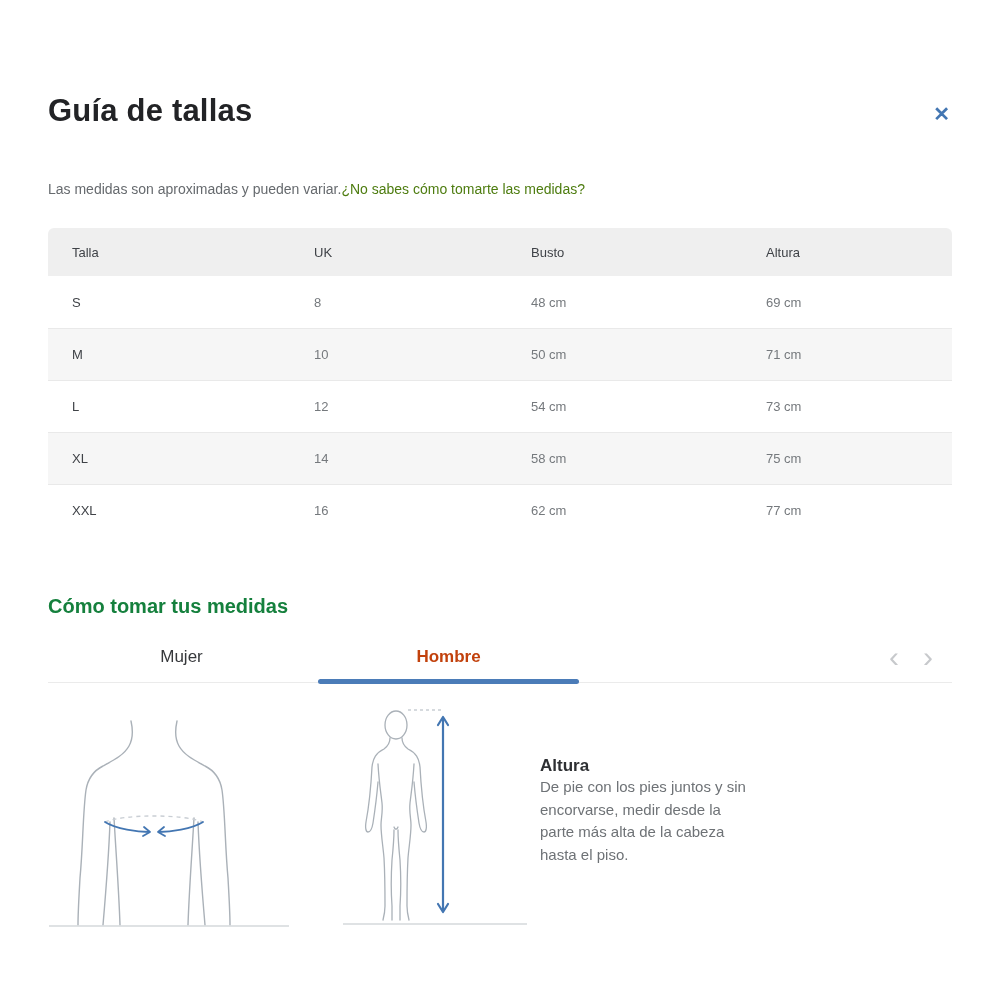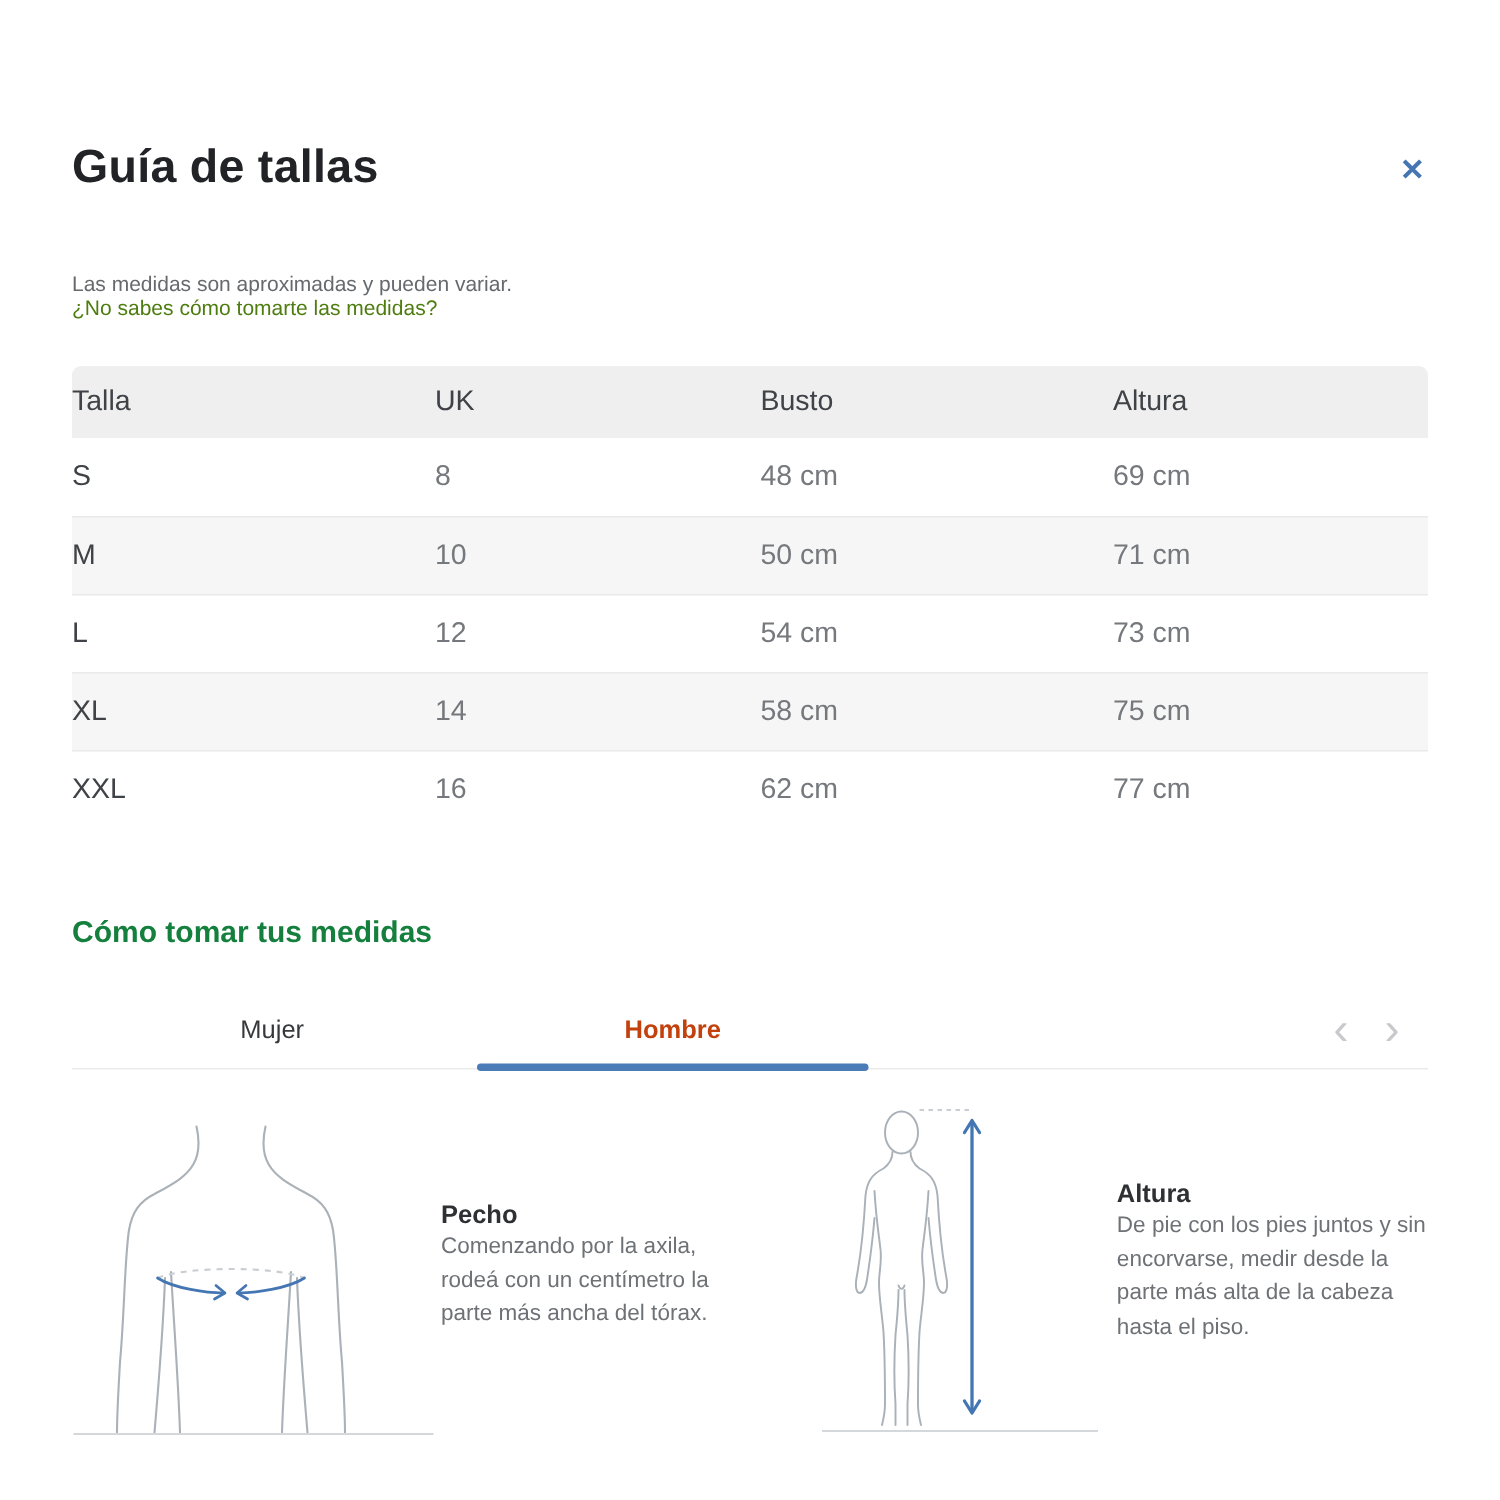--- a/index.html
+++ b/index.html
@@ -7,39 +7,39 @@
     font-family: "Liberation Sans", "DejaVu Sans", sans-serif; }
   .modal { padding: 0 48px; }
 
   
   .title-row { margin-top: 93px; display: flex; justify-content: space-between; align-items: center; }
   .title { font-size: 31px; font-weight: 700; color: #222326; letter-spacing: .2px; }
   .close-btn { background: none; border: none; cursor: pointer; margin-top: 5px;
     font-size: 20px; font-weight: 600; color: #4376b2; line-height: 1; padding: 2px; }
 
   
-  .note-row { margin-top: 52px; display: flex; justify-content: flex-start; align-items: baseline; flex-direction: column; }
+  .note-row { margin-top: 52px; display: flex; justify-content: flex-start; align-items: baseline; }
   .note { font-size: 14px; color: #666a6e; }
   .help-link { font-size: 14px; color: #4d7c0f; text-decoration: none; cursor: pointer; }
 
   
   .size-table { margin-top: 31px; border-radius: 6px; overflow: hidden; }
   .trow { display: grid; grid-template-columns: 242px 217px 235px 1fr; align-items: center; }
-  .trow > div { font-size: 19px; }
+  .trow > div { padding-left: 24px; font-size: 13px; }
   .thead { height: 48px; background: #efefef; }
   .thead > div { color: #3f4247; }
   .tbody .trow { height: 52px; background: #ffffff; }
   .tbody .trow:nth-child(even) { background: #f6f6f6; }
   .tbody .trow + .trow { border-top: 1px solid #e9e9e9; }
   .cell-size { color: #3f4247; }
   .cell-val { color: #75797d; }
 
   
   .section-title { margin-top: 59px; font-size: 20px; font-weight: 600; color: #15803d; }
-  .tabbar { margin-top: 28px; display: flex; align-items: stretch; border-bottom: 1px solid #ebebeb; height: 51px; }
+  .tabbar { margin-top: 14px; display: flex; align-items: stretch; border-bottom: 1px solid #ebebeb; height: 51px; }
   .tab { width: 267px; display: flex; align-items: center; justify-content: center;
     font-size: 17px; color: #36383b; cursor: pointer; position: relative; background: none; border: none;
     font-family: inherit; }
   .tab.active { color: #c2410c; font-weight: 600; }
   .tab.active .tab-underline { position: absolute; left: 3px; right: 3px; bottom: -2px;
     height: 5px; border-radius: 3px; background: #4b7cb8; }
   .tab-nav { margin-left: auto; display: flex; align-items: center; gap: 14px; padding-right: 14px; }
   .chev { background: none; border: none; cursor: pointer; font-size: 30px; font-weight: 300;
     color: #c7c9cc; line-height: 1; padding: 0 5px; font-family: inherit; }
 
@@ -142,24 +142,20 @@
         <g fill="none" stroke="#4376b2" stroke-width="1.8" stroke-linecap="round" stroke-linejoin="round">
           <path d="M57 124 C68 131 90 134 101 134"></path>
           <path d="M155 124 C144 131 122 134 111 134"></path>
           <path d="M96 129 L102 134 L95 138"></path>
           <path d="M116 129 L110 134 L117 138"></path>
         </g>
       </g>
       <line x1="1" y1="228" x2="241" y2="228" stroke="#d4d8db" stroke-width="1.4"></line>
     </svg>
 
-    <div class="m-text pecho">
-      <h3>Pecho</h3>
-      <p>Comenzando por la axila, rodeá con un centímetro la parte más ancha del tórax.</p>
-    </div>
 
     <svg class="fig-body" width="185" height="232" viewBox="0 0 185 232">
       <g fill="none" stroke="#aab1b8" stroke-width="1.3" stroke-linecap="round">
         <ellipse cx="53" cy="27" rx="11" ry="14"></ellipse>
         <path d="M47 40 C47 45 45 48 41 51 C33 55 30 60 29 69 C28 88 26 108 23 124 C22 130 23 134 25 134 C27 134 29 131 30 125 C32 112 34 96 35 84"></path>
         <path d="M59 40 C59 45 61 48 65 51 C73 55 76 60 77 69 C78 88 80 108 83 124 C84 130 83 134 81 134 C79 134 77 131 76 125 C74 112 72 96 71 84"></path>
         <path d="M35 66 C36 84 38 96 39 105 C40 114 38 120 38 127 C38 137 40 148 41 160 C42 178 42 194 42 208 C42 214 41 218 40 222"></path>
         <path d="M71 66 C70 84 68 96 67 105 C66 114 68 120 68 127 C68 137 66 148 65 160 C64 178 64 194 64 208 C64 214 65 218 66 222"></path>
         <path d="M51 132 C51 142 50 152 49 162 C48 178 48 194 49 208 C49 214 49 218 49 222"></path>
         <path d="M55 132 C55 142 56 152 57 162 C58 178 58 194 57 208 C57 214 57 218 57 222"></path>

